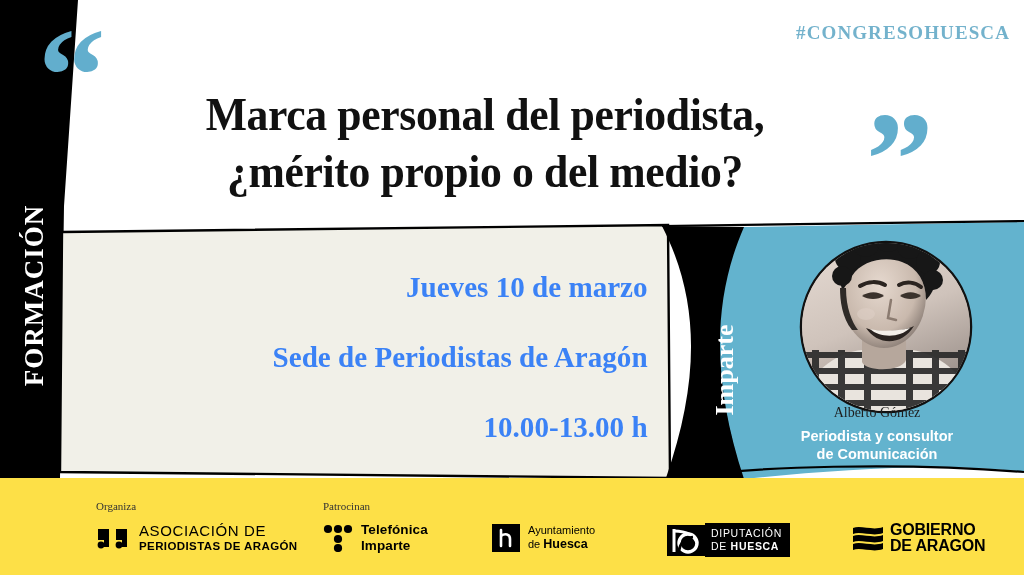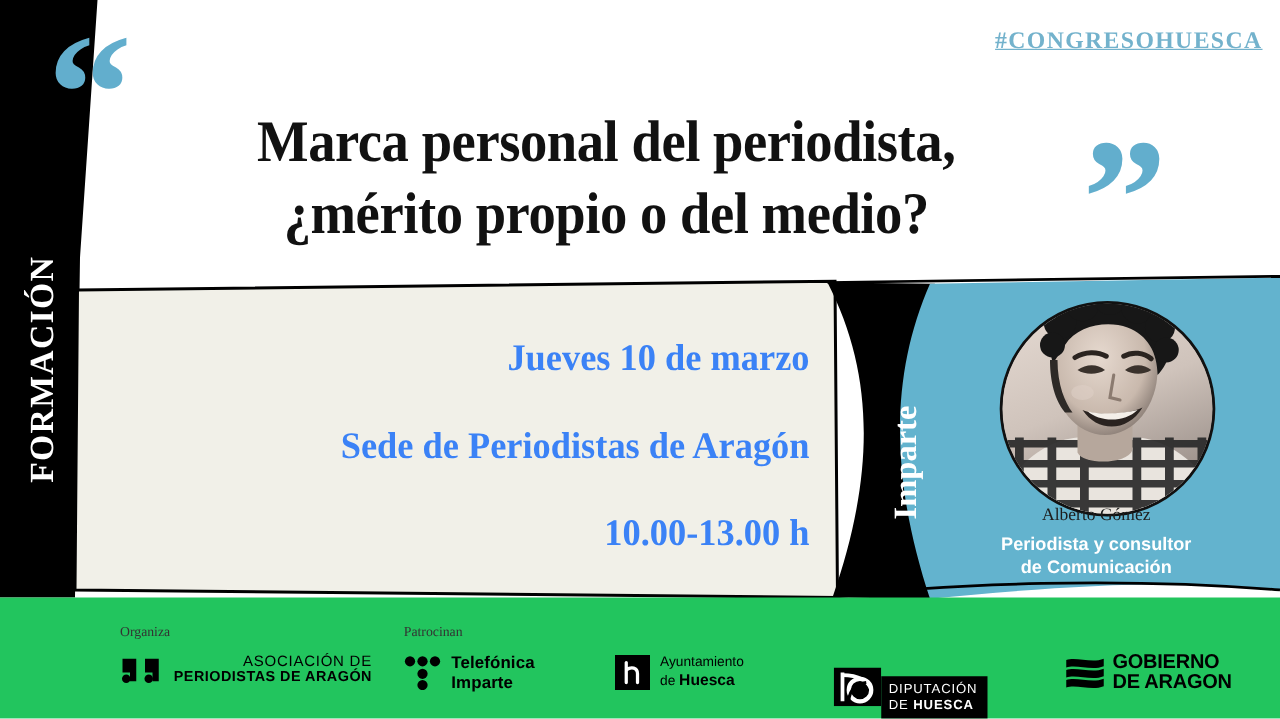--- a/index.html
+++ b/index.html
@@ -6,21 +6,21 @@
   body{width:1024px;height:575px;overflow:hidden;
        font-family:"Liberation Serif",serif;}
   .poster{position:relative;width:1024px;height:575px;background:#ffffff;overflow:hidden;}
 
   
   .art{position:absolute;left:0;top:0;width:1024px;height:575px;}
 
   
   .hashtag{position:absolute;right:14px;top:22px;
     font-family:"Liberation Serif",serif;font-weight:700;
-    font-size:19px;letter-spacing:1.1px;color:#73b2cc;white-space:nowrap;text-decoration:underline;}
+    font-size:19px;letter-spacing:1.1px;color:#73b2cc;white-space:nowrap;}
 
   
   .quote-open{position:absolute;left:38px;top:8px;font-size:135px;line-height:1;
     color:#62aecd;font-family:"Liberation Serif",serif;font-weight:700;}
   .quote-close{position:absolute;left:866px;top:92px;font-size:135px;line-height:1;
     color:#62aecd;font-family:"Liberation Serif",serif;font-weight:700;}
 
   
   .title{position:absolute;left:80px;top:86px;width:810px;text-align:center;
     font-family:"Liberation Serif",serif;font-weight:700;color:#111;
@@ -48,27 +48,27 @@
     font-size:26px;white-space:nowrap;}
 
   
   .speaker-name{position:absolute;left:742px;top:405px;width:270px;text-align:center;
     color:#1d1d1d;font-family:"Liberation Serif",serif;font-size:14px;}
   .speaker-role{position:absolute;left:742px;top:428px;width:270px;text-align:center;
     color:#ffffff;font-family:Liberation Sans, sans-serif;font-weight:700;
     font-size:14.5px;line-height:1.22;}
 
   
-  .footer{position:absolute;left:0;top:478px;width:1024px;height:97px;background:#22c55e;}
+  .footer{position:absolute;left:0;top:478px;width:1024px;height:97px;background:#fde047;}
   .f-label{position:absolute;font-family:"Liberation Serif",serif;
     font-size:11px;color:#333;}
   .logo{position:absolute;display:flex;align-items:center;}
   .logo-txt{font-family:"Liberation Sans",sans-serif;color:#000;line-height:1.18;}
 
-  .apa-l1{font-size:12px;letter-spacing:.6px;text-align:right;}
+  .apa-l1{font-size:15px;letter-spacing:.6px;}
   .apa-l2{font-size:11.5px;font-weight:700;letter-spacing:.4px;}
   .tf-l{font-size:13.5px;font-weight:700;letter-spacing:.1px;}
   .ay-l1{font-size:11px;}
   .ay-l2{font-size:11px;}
   .ay-l2 b{font-size:12.5px;}
   .dip-box{background:#000;padding:4px 8px 4px 6px;}
   .dip-l{color:#fff;font-family:"Liberation Sans",sans-serif;font-size:10.5px;
     letter-spacing:.7px;line-height:1.25;}
   .gob-l{font-family:"Liberation Sans",sans-serif;font-weight:700;
     font-size:16px;line-height:1.0;letter-spacing:-.2px;}
@@ -233,21 +233,21 @@
     </div>
 
     <div class="logo" style="left:667px;top:45px;">
       <svg width="38" height="31" viewBox="0 0 38 31">
         <rect x="0" y="0" width="38" height="31" fill="#000"></rect>
         <path d="M7,4 L7,27" stroke="#fff" stroke-width="3" fill="none"></path>
         <circle cx="21" cy="18" r="9" fill="none" stroke="#fff" stroke-width="3.4"></circle>
         <path d="M7,6 C20,6 28,11 30,18" fill="none" stroke="#fff" stroke-width="3"></path>
         <path d="M12,26 C13,18 18,13 26,12" fill="none" stroke="#000" stroke-width="2.6"></path>
       </svg>
-      <div class="dip-box" style="margin-left:0px;margin-top:18px;">
+      <div class="dip-box" style="margin-left:0px;">
         <div class="dip-l">DIPUTACIÓN</div>
         <div class="dip-l"><span>DE </span><b>HUESCA</b></div>
       </div>
     </div>
 
     <div class="logo" style="left:851px;top:44px;">
       <svg width="34" height="30" viewBox="0 0 34 30">
         <path d="M2,5 C10,2 22,8 32,4 L32,10 C22,14 10,8 2,11 Z" fill="#000"></path>
         <path d="M2,13 C10,10 22,16 32,12 L32,18 C22,22 10,16 2,19 Z" fill="#000"></path>
         <path d="M2,21 C10,18 22,24 32,20 L32,26 C22,30 10,24 2,27 Z" fill="#000"></path>

